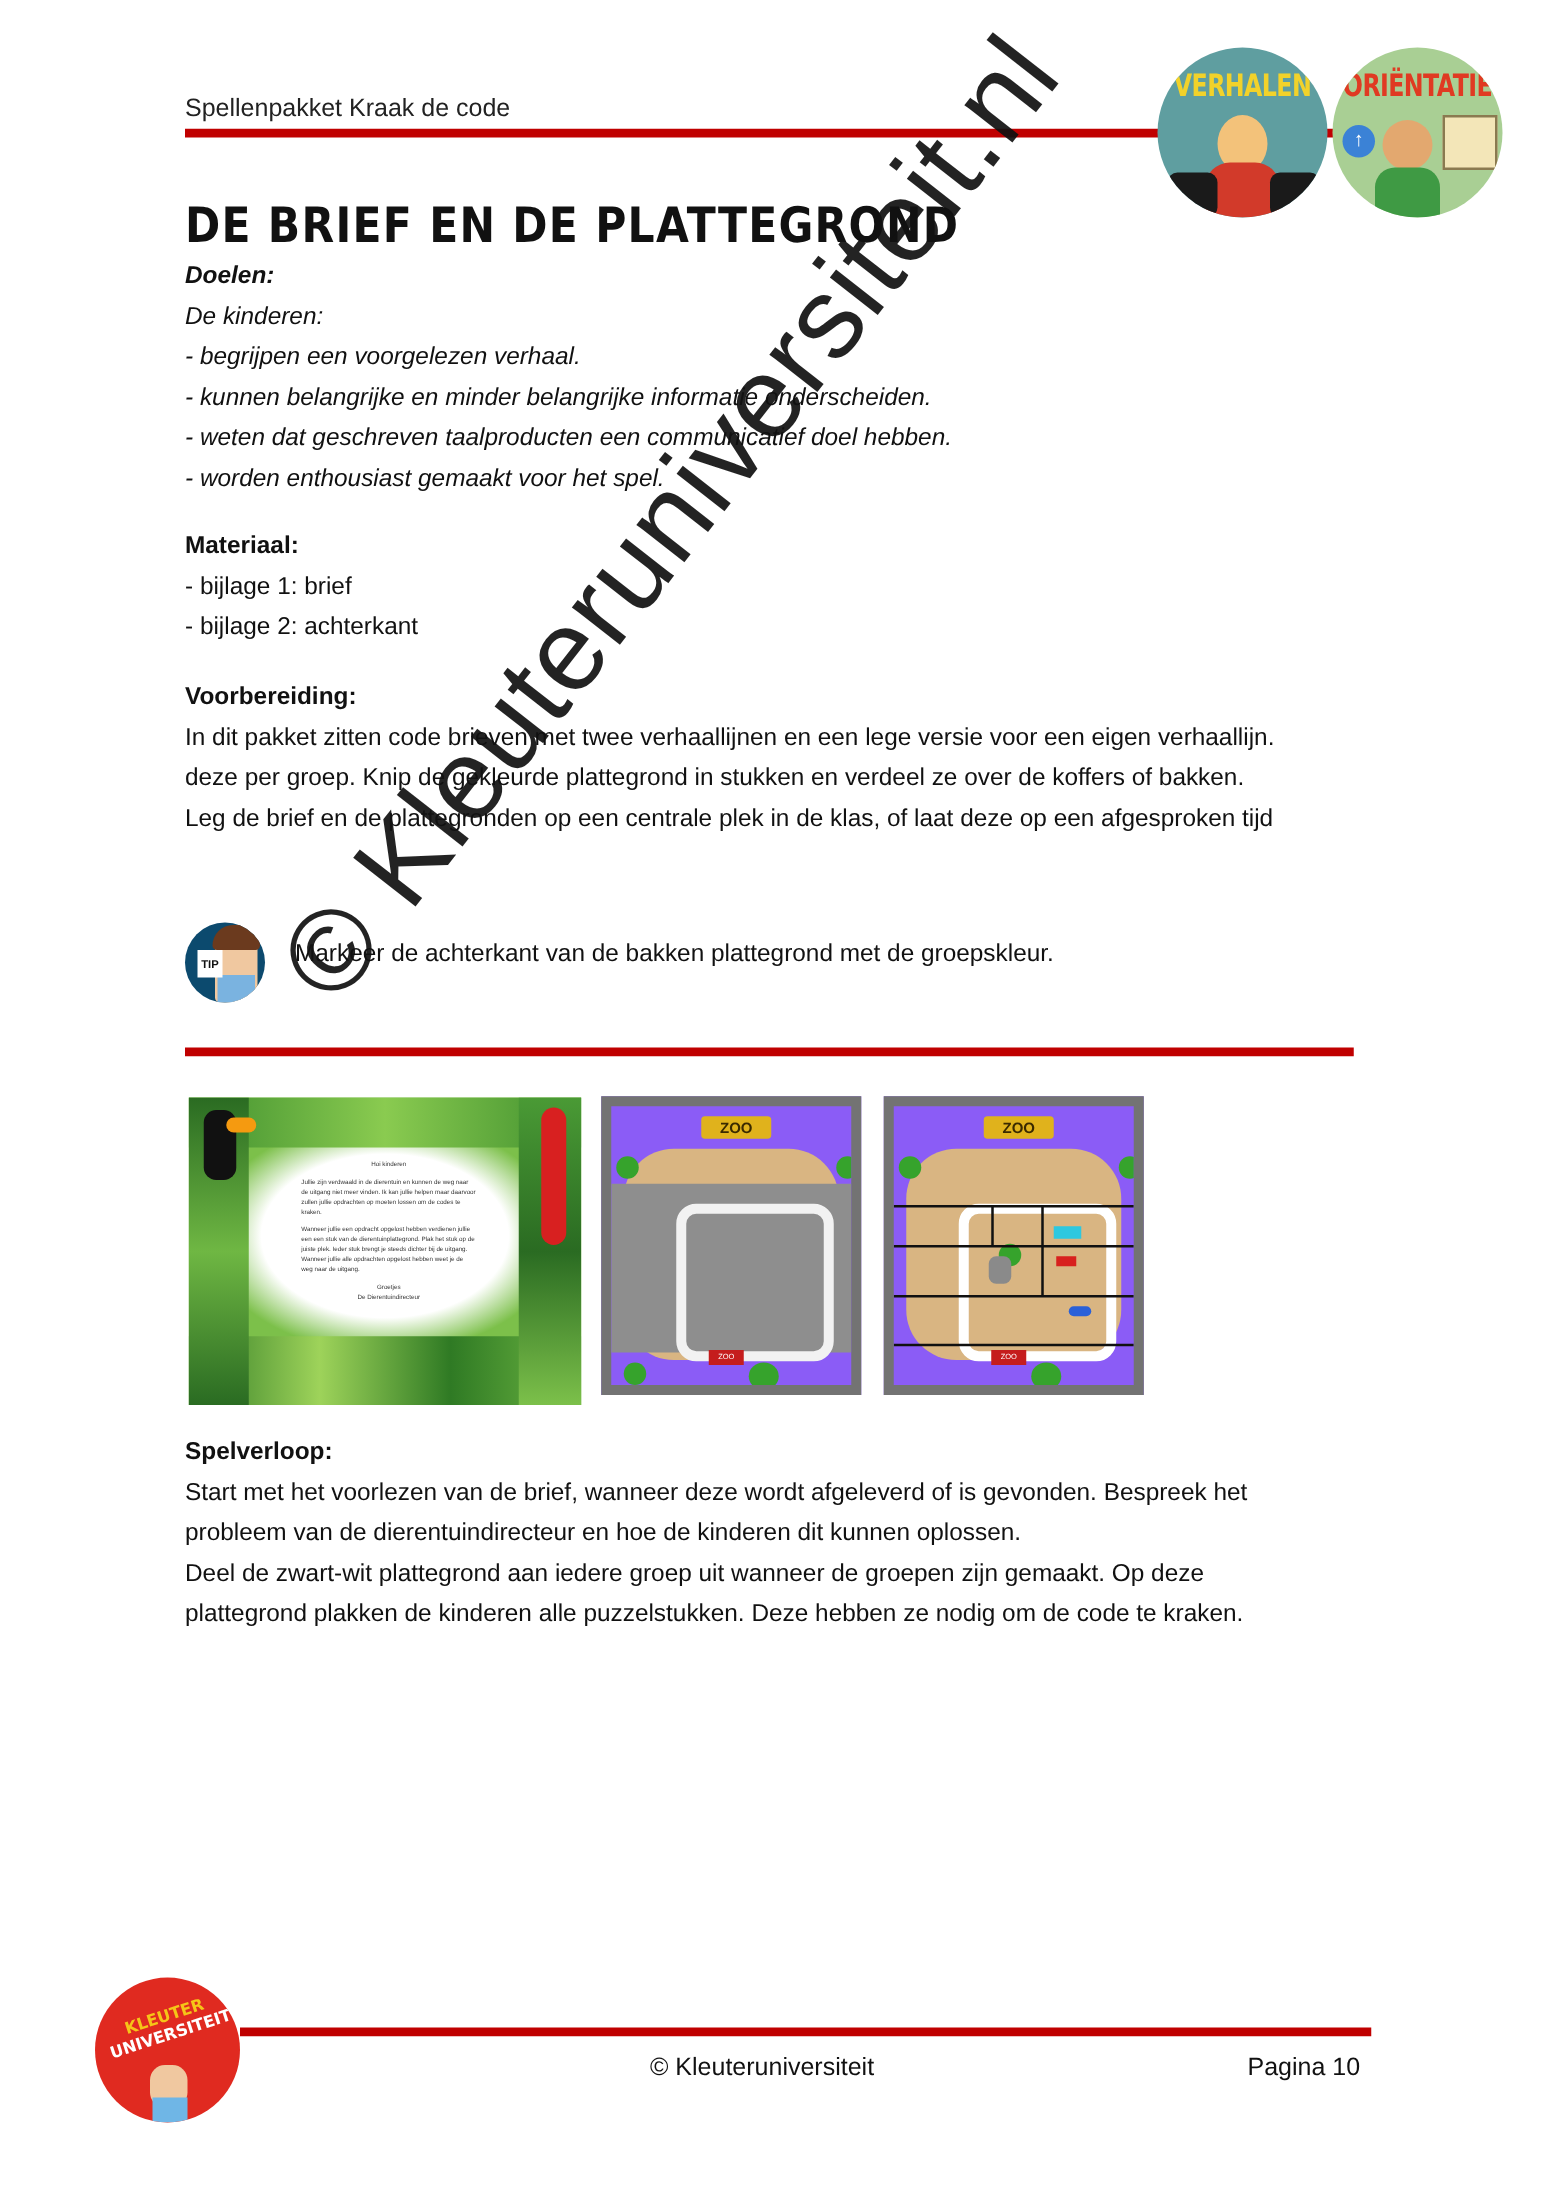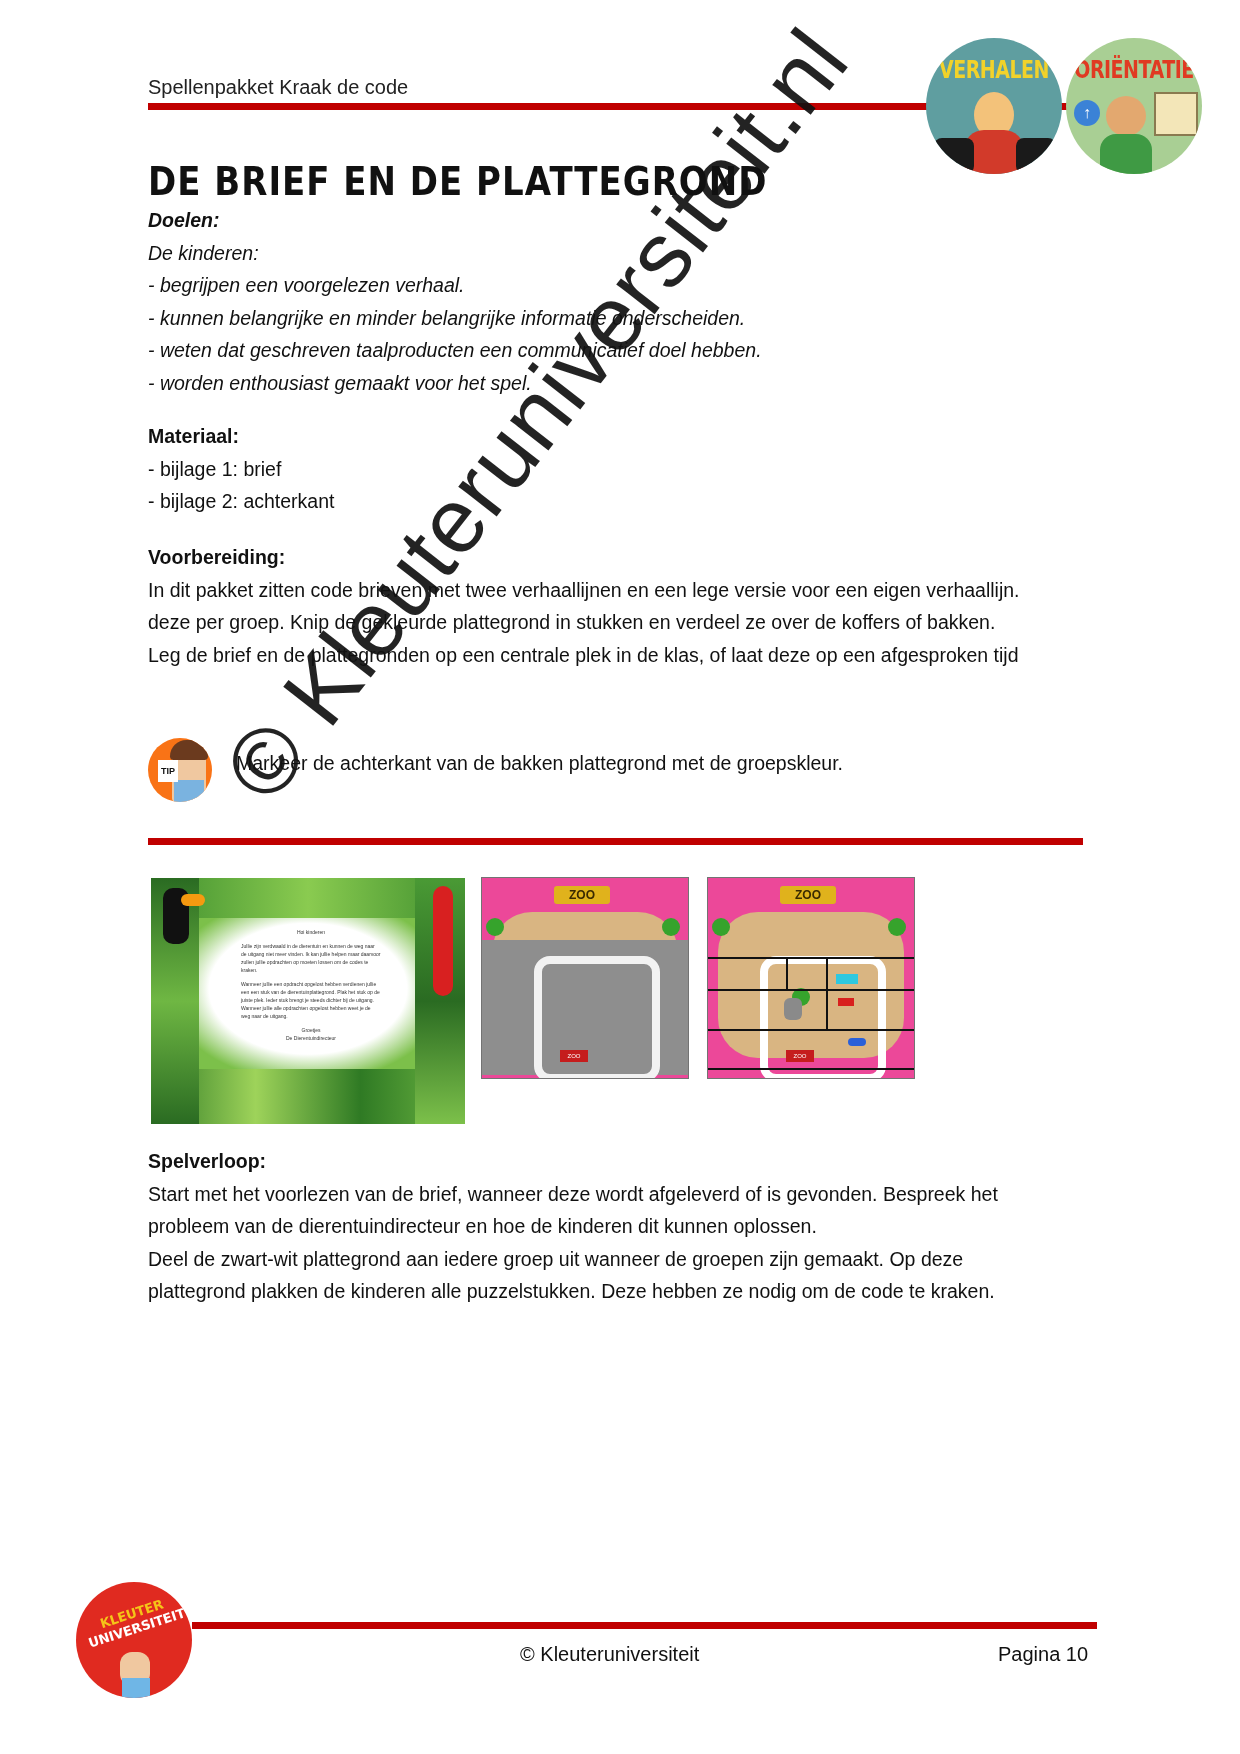--- a/index.html
+++ b/index.html
@@ -20,41 +20,41 @@
 
   .page-title { left: 148px; top: 158px; font-family: "DejaVu Sans", sans-serif; font-weight: bold;
                 font-size: 34px; letter-spacing: 1px; transform: scaleY(1.15); transform-origin: left top;
                 color: #111; }
 
   .body-text { left: 148px; font-size: 19.5px; line-height: 32.5px; color: #111; width: 960px; }
   .section-heading { font-weight: bold; }
   .para { margin: 0; }
   .list-item { margin: 0; }
 
-  .tip-icon { left: 148px; top: 738px; width: 64px; height: 64px; border-radius: 50%; background: #f97316; overflow: hidden; }
+  .tip-icon { left: 148px; top: 738px; width: 64px; height: 64px; border-radius: 50%; background: #0c4a6e; overflow: hidden; }
   .tip-card { position: absolute; left: 10px; top: 22px; width: 20px; height: 22px; background: #fff;
               font-size: 9px; font-weight: bold; text-align: center; line-height: 22px; color: #111; }
   .tip-text { left: 236px; top: 752px; font-size: 19.5px; }
 
   .mid-rule { left: 148px; top: 838px; width: 935px; height: 7px; background: #c00000; }
 
   .img-letter { left: 151px; top: 878px; width: 314px; height: 246px; overflow: hidden;
                 background: radial-gradient(ellipse 45% 38% at 50% 45%, #ffffff 70%, #7cc04a 100%); }
   .img-letter .leaf-top { position: absolute; left: 0; top: 0; right: 0; height: 40px; background: linear-gradient(90deg,#3f8f2e,#8acb50,#3f8f2e); }
   .img-letter .leaf-bottom { position: absolute; left: 0; bottom: 0; right: 0; height: 55px; background: linear-gradient(90deg,#2f7a24,#9ed35a,#2f7a24,#6fb743); }
   .img-letter .leaf-left { position: absolute; left: 0; top: 0; bottom: 0; width: 48px; background: linear-gradient(180deg,#2a6b22,#6fb743,#2a6b22); }
   .img-letter .leaf-right { position: absolute; right: 0; top: 0; bottom: 0; width: 50px; background: linear-gradient(180deg,#4a9a35,#2a6b22,#7cc04a); }
   .parrot { position: absolute; right: 12px; top: 8px; width: 20px; height: 110px; background: #d82020; border-radius: 10px; }
   .toucan { position: absolute; left: 12px; top: 10px; width: 26px; height: 56px; background: #111; border-radius: 10px; }
   .toucan-beak { position: absolute; left: 30px; top: 16px; width: 24px; height: 12px; background: #f59a10; border-radius: 6px; }
   .letter-text { position: absolute; left: 90px; top: 50px; width: 140px; font-size: 5px; line-height: 8px; color: #333; }
   .letter-text p { margin: 0 0 6px 0; }
   .letter-center { text-align: center; }
 
-  .map { width: 208px; height: 202px; background: #ec4899; border: 1px solid #737373; box-sizing: border-box; overflow: hidden; }
+  .map { width: 208px; height: 239px; background: #8b5cf6; border: 8px solid #737373; box-sizing: border-box; overflow: hidden; }
   .map-bw { left: 481px; top: 877px; }
   .map-color { left: 707px; top: 877px; }
   .map .zoo-banner { position: absolute; left: 72px; top: 8px; width: 56px; height: 18px; background: #e0b21c;
                      border-radius: 3px; font-size: 12px; font-weight: bold; text-align: center; line-height: 18px; color: #3a2a00; }
   .map .ground { position: absolute; left: 10px; top: 34px; right: 10px; bottom: 20px; background: #d9b582; border-radius: 40px; }
   .map .paths { position: absolute; left: 52px; top: 78px; width: 110px; height: 110px; border: 8px solid #fff; border-radius: 16px; }
   .map .gate { position: absolute; left: 78px; bottom: 16px; width: 28px; height: 12px; background: #c51d1d; font-size: 6px; color: #fff;
                text-align: center; line-height: 12px; }
   .map-bw .bw-band { position: absolute; left: 0; right: 0; top: 62px; height: 135px; background: #8e8e8e; }
   .map-bw .paths { border-color: #f2f2f2; }

